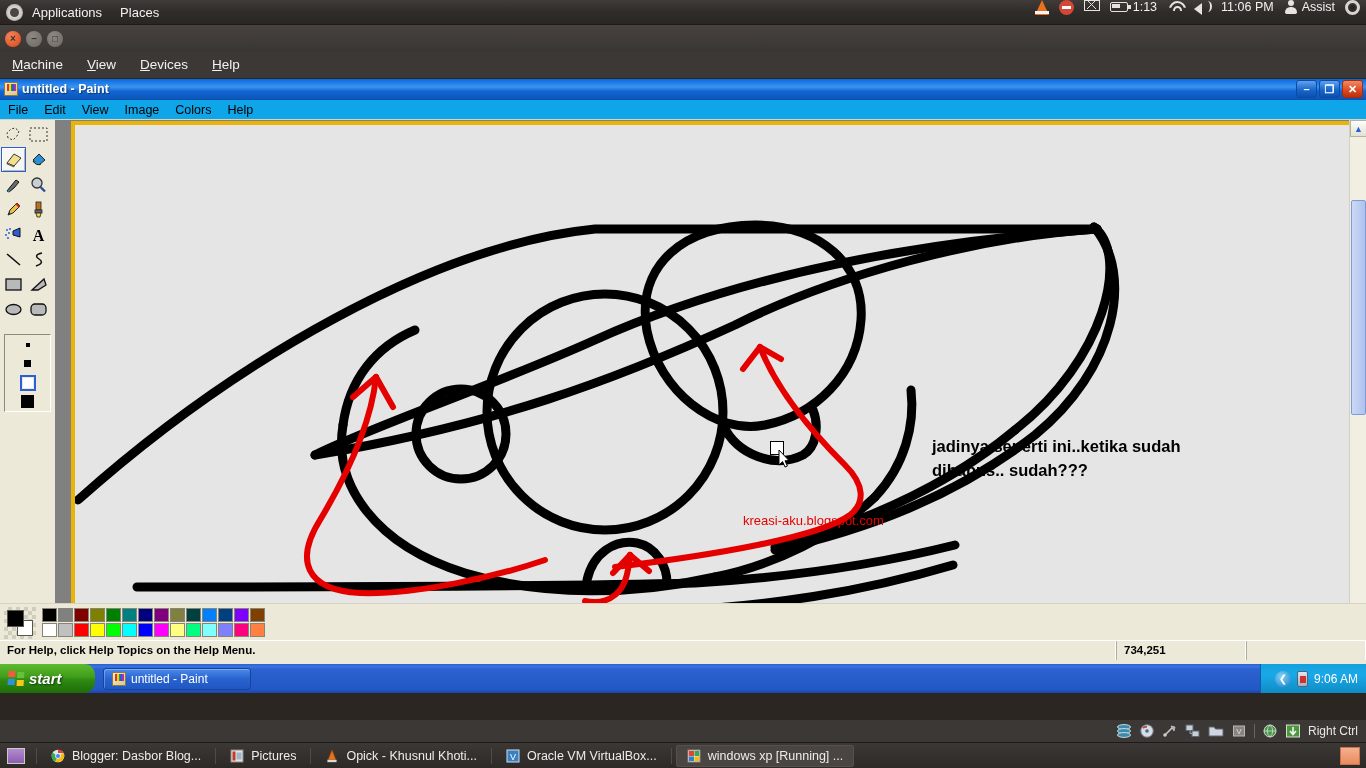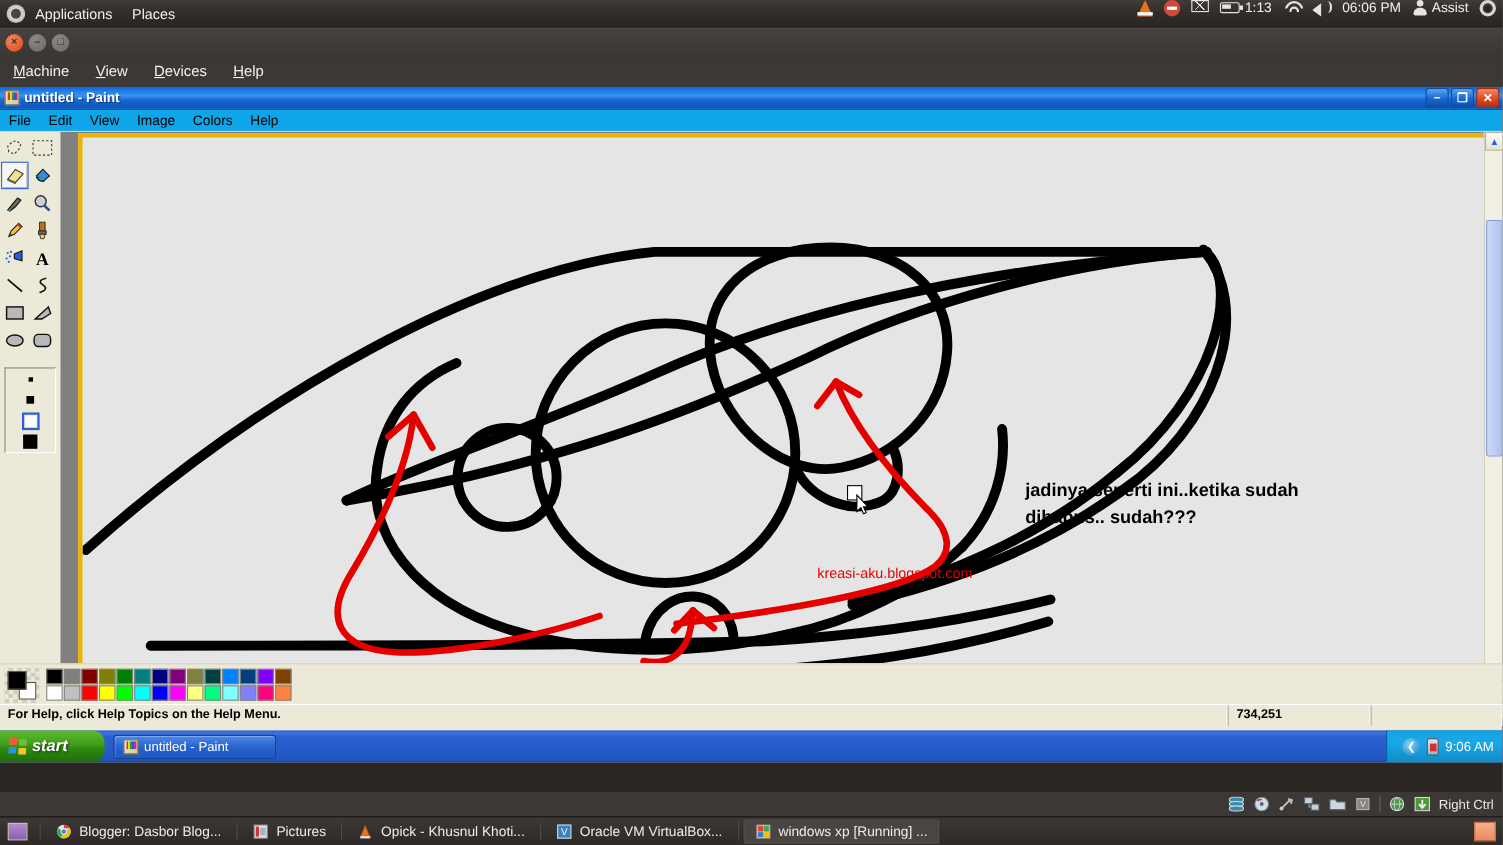--- a/index.html
+++ b/index.html
@@ -145,21 +145,21 @@
   
   .paint-status{ position:absolute; left:0; bottom:34px; width:1366px; height:19px;
      background:#ece9d8; border-top:1px solid #fff; display:flex; align-items:center; font-size:11.5px;}
   .ps-cell{ height:19px; display:flex; align-items:center; padding:0 7px;
      border-left:1px solid #b0ada0; border-right:1px solid #fff;font-weight:bold;}
   .ps-main{ flex:1; border-left:none; }
 
   
   .xp-taskbar{ position:absolute; left:0; bottom:0; width:1366px; height:29px;
     background: linear-gradient(to bottom,#2f5fd0 0%,#3a74e0 9%,#2b62cf 18%,#2257c6 88%,#1a46a8 100%);
-    display:flex; align-items:center; }
+    display:flex; align-items:center;border-radius:12px; }
   .xp-start{ width:95px;height:29px; position:relative;
     background: linear-gradient(to bottom,#5dbb2e 0%,#409c1a 45%,#2f8a12 55%,#1f6c0a 100%);
     border-top-right-radius:11px; border-bottom-right-radius:11px;
     display:flex; align-items:center; color:#fff; font-size:15px; font-weight:bold;
     font-style:italic; text-shadow:1px 1px 2px rgba(0,0,0,.6); }
   .xp-flag{ width:16px;height:15px; margin:0 5px 0 8px;
     background:linear-gradient(90deg,#f24b3a 0 48%,#3ab54a 48% 100%);
     background-image:
       linear-gradient(#f65a3a,#f65a3a), linear-gradient(#68c03c,#68c03c),
       linear-gradient(#2f8fe0,#2f8fe0), linear-gradient(#f7c51e,#f7c51e);
@@ -227,21 +227,21 @@
     <div class="pr-item">
       <span class="batt"></span>
       <span>1:13</span>
     </div>
     <div class="pr-item">
           <span class="wifi"></span>
         </div>
     <div class="pr-item">
           <span class="spkr"></span>
         </div>
-    <div class="pr-item">06:06 PM</div>
+    <div class="pr-item">11:06 PM</div>
     <div class="pr-item">
       <span class="person"></span>
       <span>Assist</span>
     </div>
     <div class="pr-item">
           <span class="gear"></span>
         </div>
   </div>
 </div>
 

